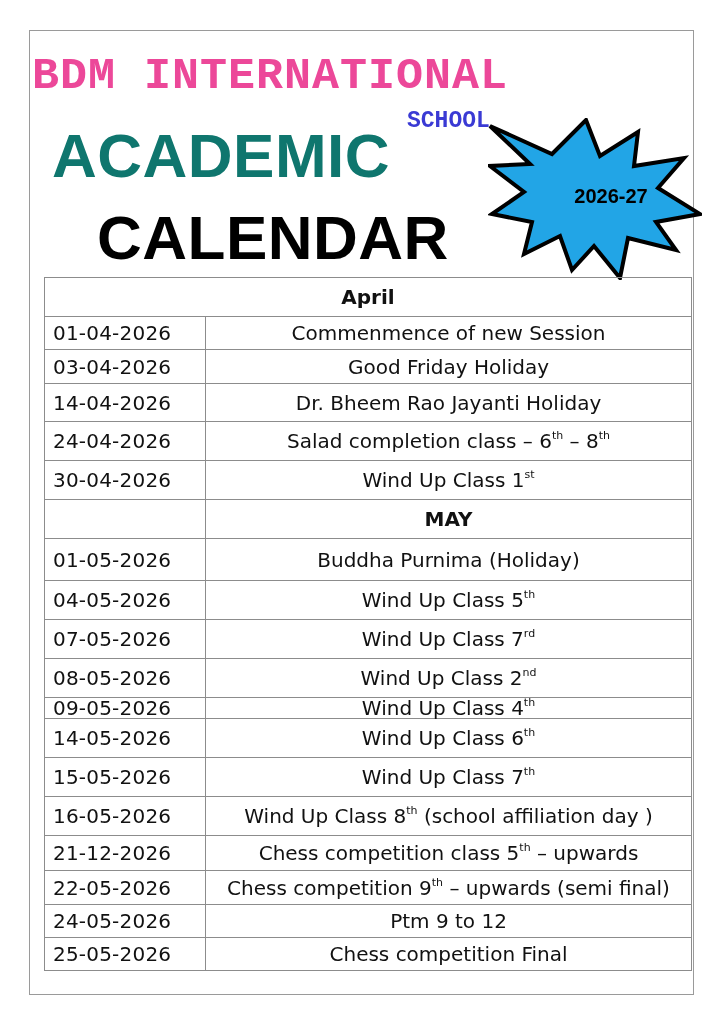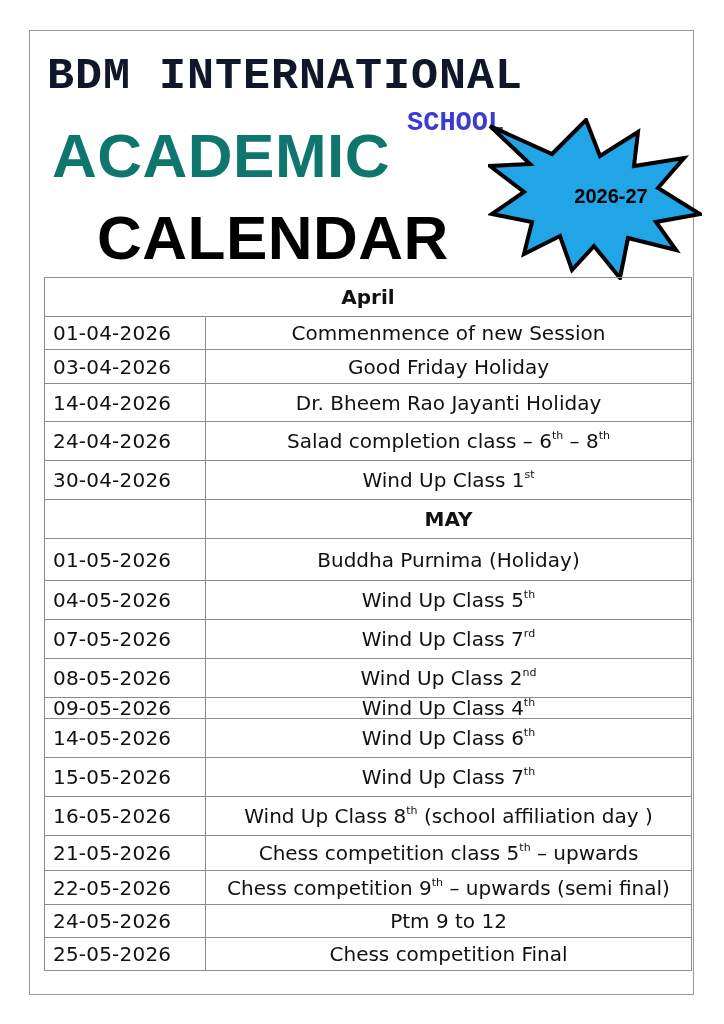--- a/index.html
+++ b/index.html
@@ -1,19 +1,19 @@
 <!DOCTYPE html>
 <html><head>
 <meta charset="utf-8">
 <style>
   html, body { margin:0; padding:0; background:#ffffff; }
   body { width:724px; height:1024px; position:relative; overflow:hidden; font-family:"DejaVu Sans", sans-serif; }
   .frame { position:absolute; left:29px; top:30px; width:665px; height:965px; border:1px solid #9a9a9a; box-sizing:border-box; background:#fff; }
-  .school-name { position:absolute; left:47px; top:54px; font-family:"Liberation Mono", "DejaVu Sans Mono", monospace; font-weight:bold; font-size:45px; letter-spacing:1px; color:#0f172a; line-height:1; white-space:nowrap; }
-  .school-sub { position:absolute; left:407px; top:110px; font-family:"Liberation Mono", "DejaVu Sans Mono", monospace; font-weight:bold; font-size:27px; color:#3a3ad4; line-height:1; }
+  .school-name { position:absolute; left:32px; top:54px; font-family:"Liberation Mono", "DejaVu Sans Mono", monospace; font-weight:bold; font-size:45px; letter-spacing:1px; color:#ec4899; line-height:1; white-space:nowrap; }
+  .school-sub { position:absolute; left:407px; top:110px; font-family:"Liberation Mono", "DejaVu Sans Mono", monospace; font-weight:bold; font-size:23px; color:#3a3ad4; line-height:1; }
   .title1 { position:absolute; left:52px; top:125px; font-family:"Liberation Sans", sans-serif; font-weight:bold; font-size:62px; color:#0f766e; line-height:1; letter-spacing:0.5px; }
   .title2 { position:absolute; left:97px; top:207px; font-family:"Liberation Sans", sans-serif; font-weight:bold; font-size:62px; color:#000; line-height:1; letter-spacing:0.5px; }
   .burst { position:absolute; left:488px; top:118px; width:214px; height:162px; }
   .burst-label { position:absolute; left:504px; top:185px; width:214px; text-align:center; font-family:"Liberation Sans", sans-serif; font-weight:bold; font-size:20px; color:#000; }
   table.cal { position:absolute; left:44px; top:277px; width:648px; border-collapse:collapse; font-family:"DejaVu Sans", sans-serif; color:#111;padding-left:20px; }
   table.cal td { border:1.5px solid #8c8c8c; padding:0; font-size:20px; line-height:1; }
   td.date { width:152px; padding-left:8px !important; text-align:left; white-space:nowrap; letter-spacing:0.2px;border-radius:9px; }
   td.event { text-align:center; white-space:nowrap; }
   td.month-full { text-align:center; font-weight:bold; font-size:20px; }
   td.month { text-align:center; font-weight:bold; font-size:20px; }
@@ -90,21 +90,21 @@
     </tr>
     <tr style="height:39px">
       <td class="date ind1">15-05-2026</td>
       <td class="event"><span>Wind Up  Class 7</span><sup>th</sup></td>
     </tr>
     <tr style="height:39px">
       <td class="date ind1">16-05-2026</td>
       <td class="event"><span>Wind Up  Class 8</span><sup>th</sup><span> (school affiliation day )</span></td>
     </tr>
     <tr style="height:35px">
-      <td class="date ind1">21-05-2026</td>
+      <td class="date ind1">21-12-2026</td>
       <td class="event"><span>Chess competition class 5</span><sup>th</sup><span> – upwards</span></td>
     </tr>
     <tr style="height:34px">
       <td class="date ind1">22-05-2026</td>
       <td class="event"><span>Chess competition 9</span><sup>th</sup><span> – upwards (semi final)</span></td>
     </tr>
     <tr style="height:33px">
       <td class="date ind1">24-05-2026</td>
       <td class="event"><span>Ptm 9 to 12</span></td>
     </tr>

